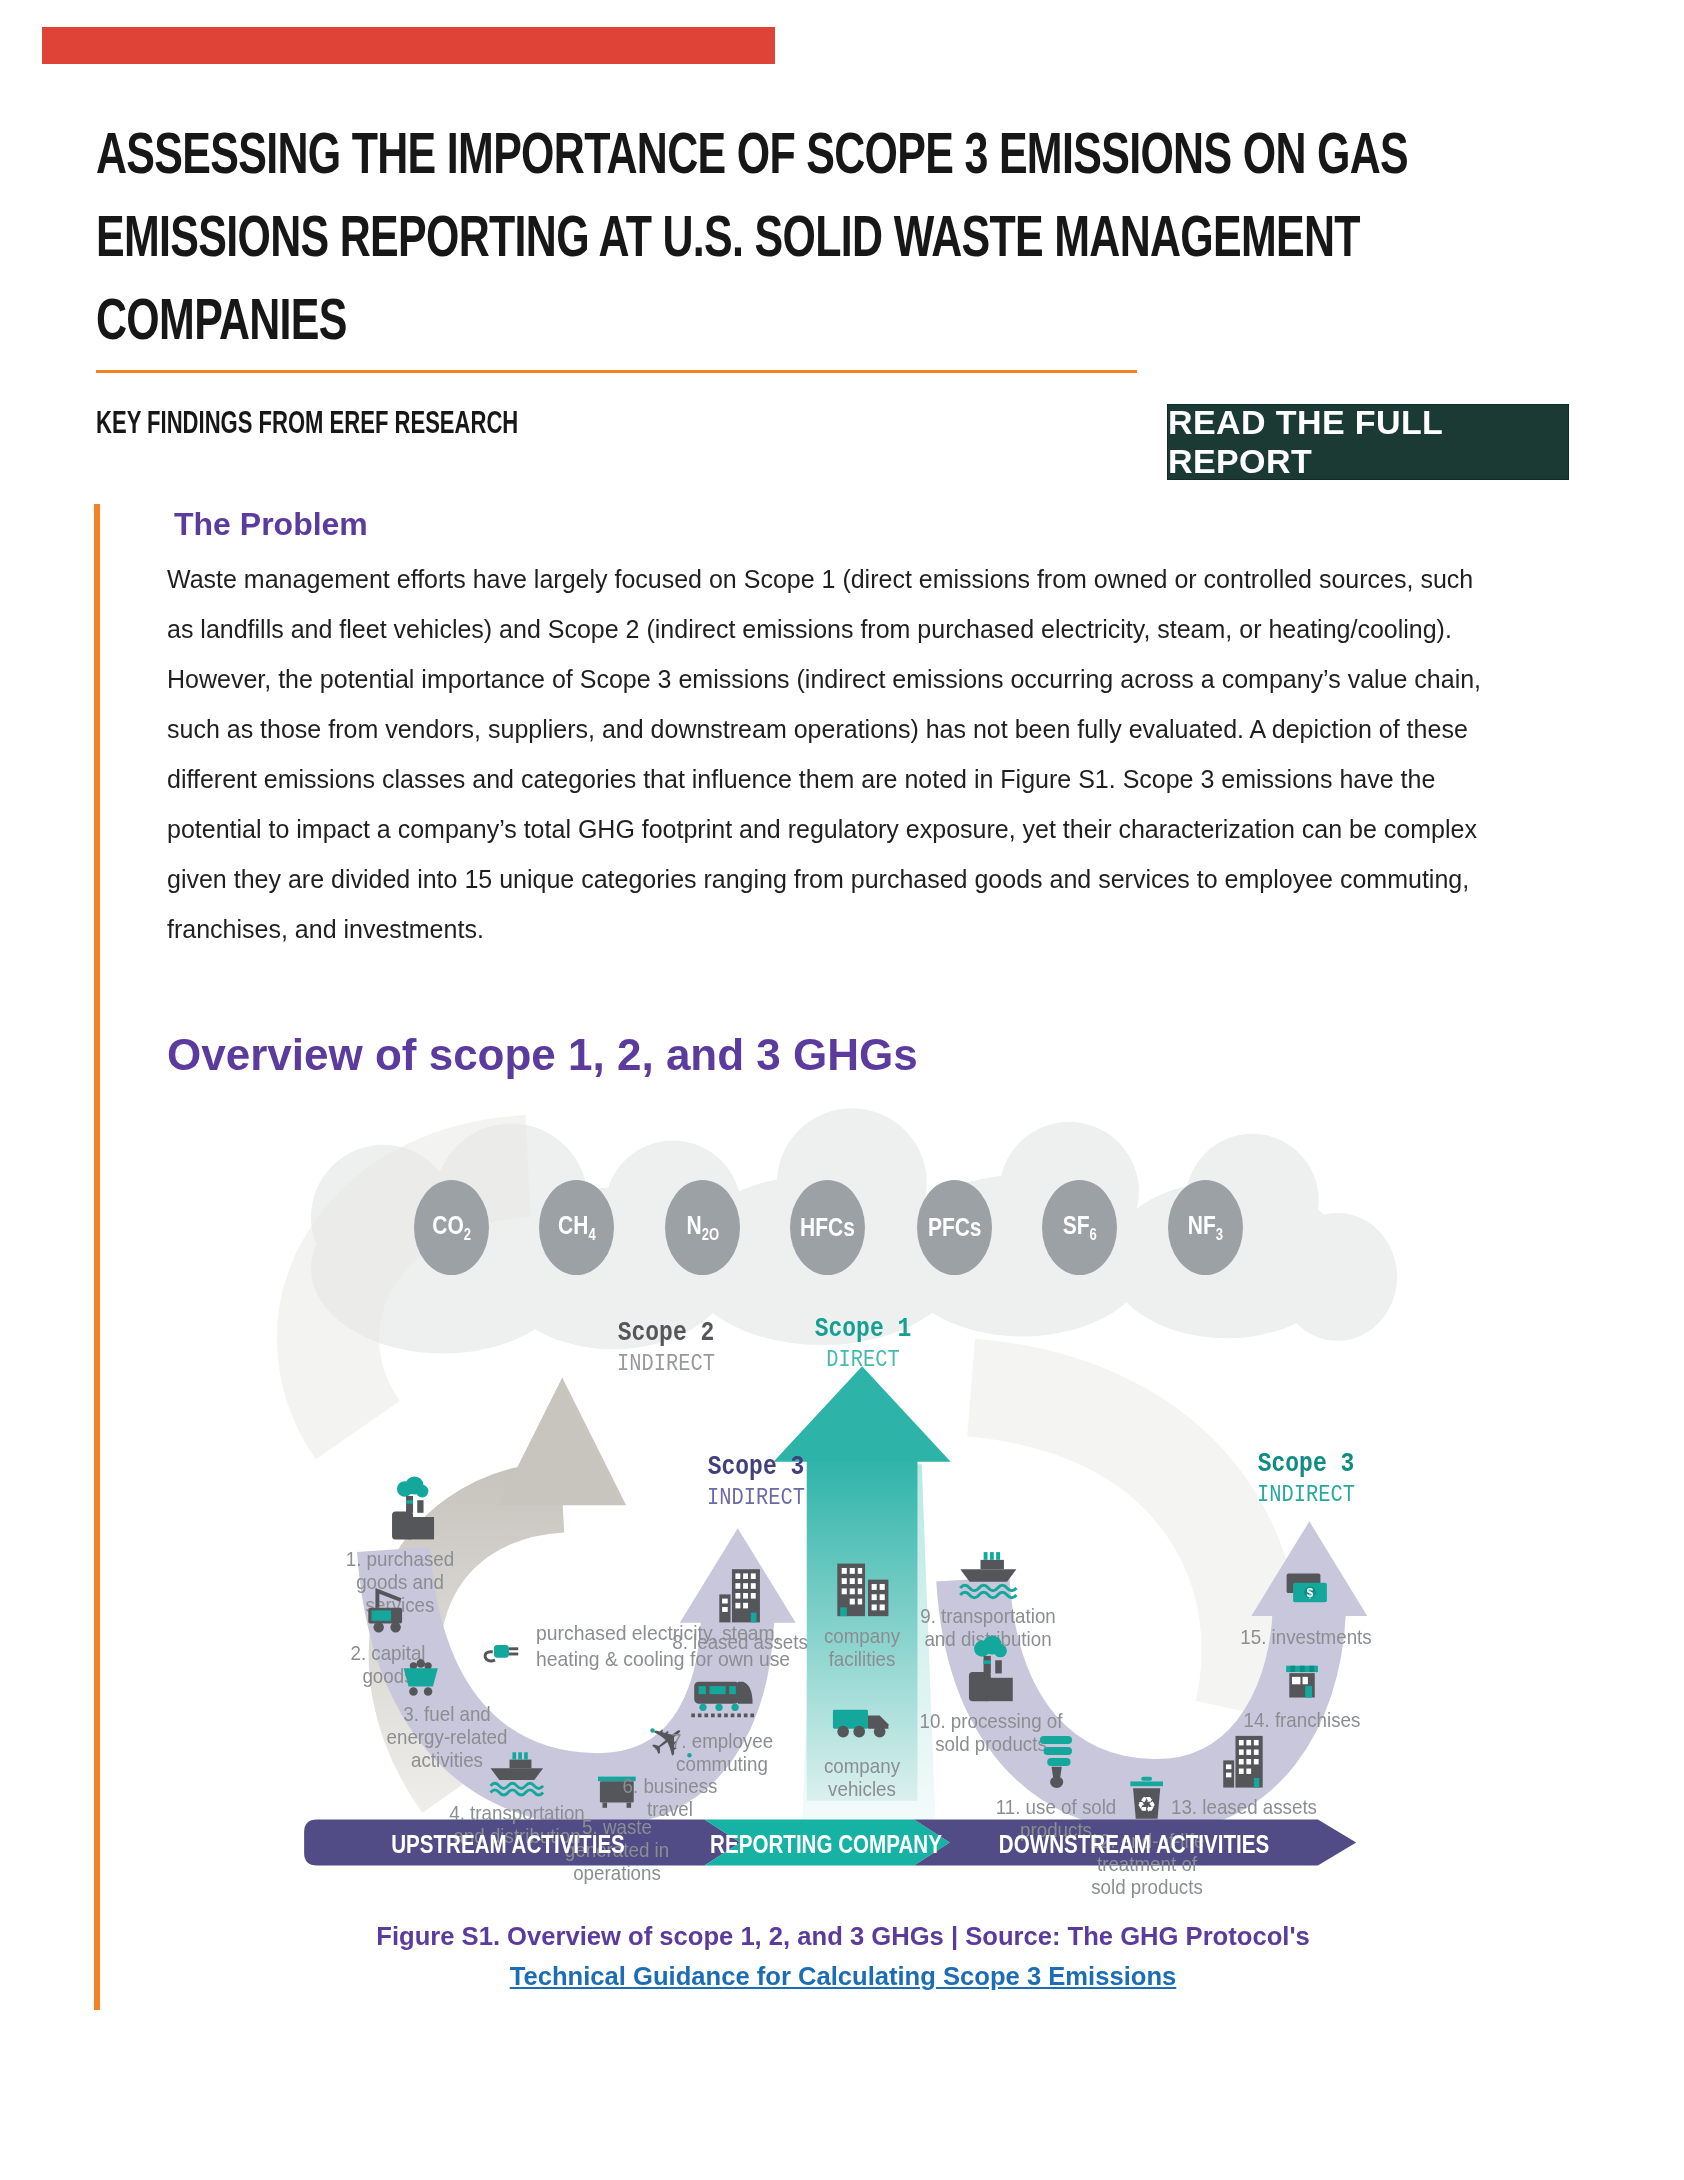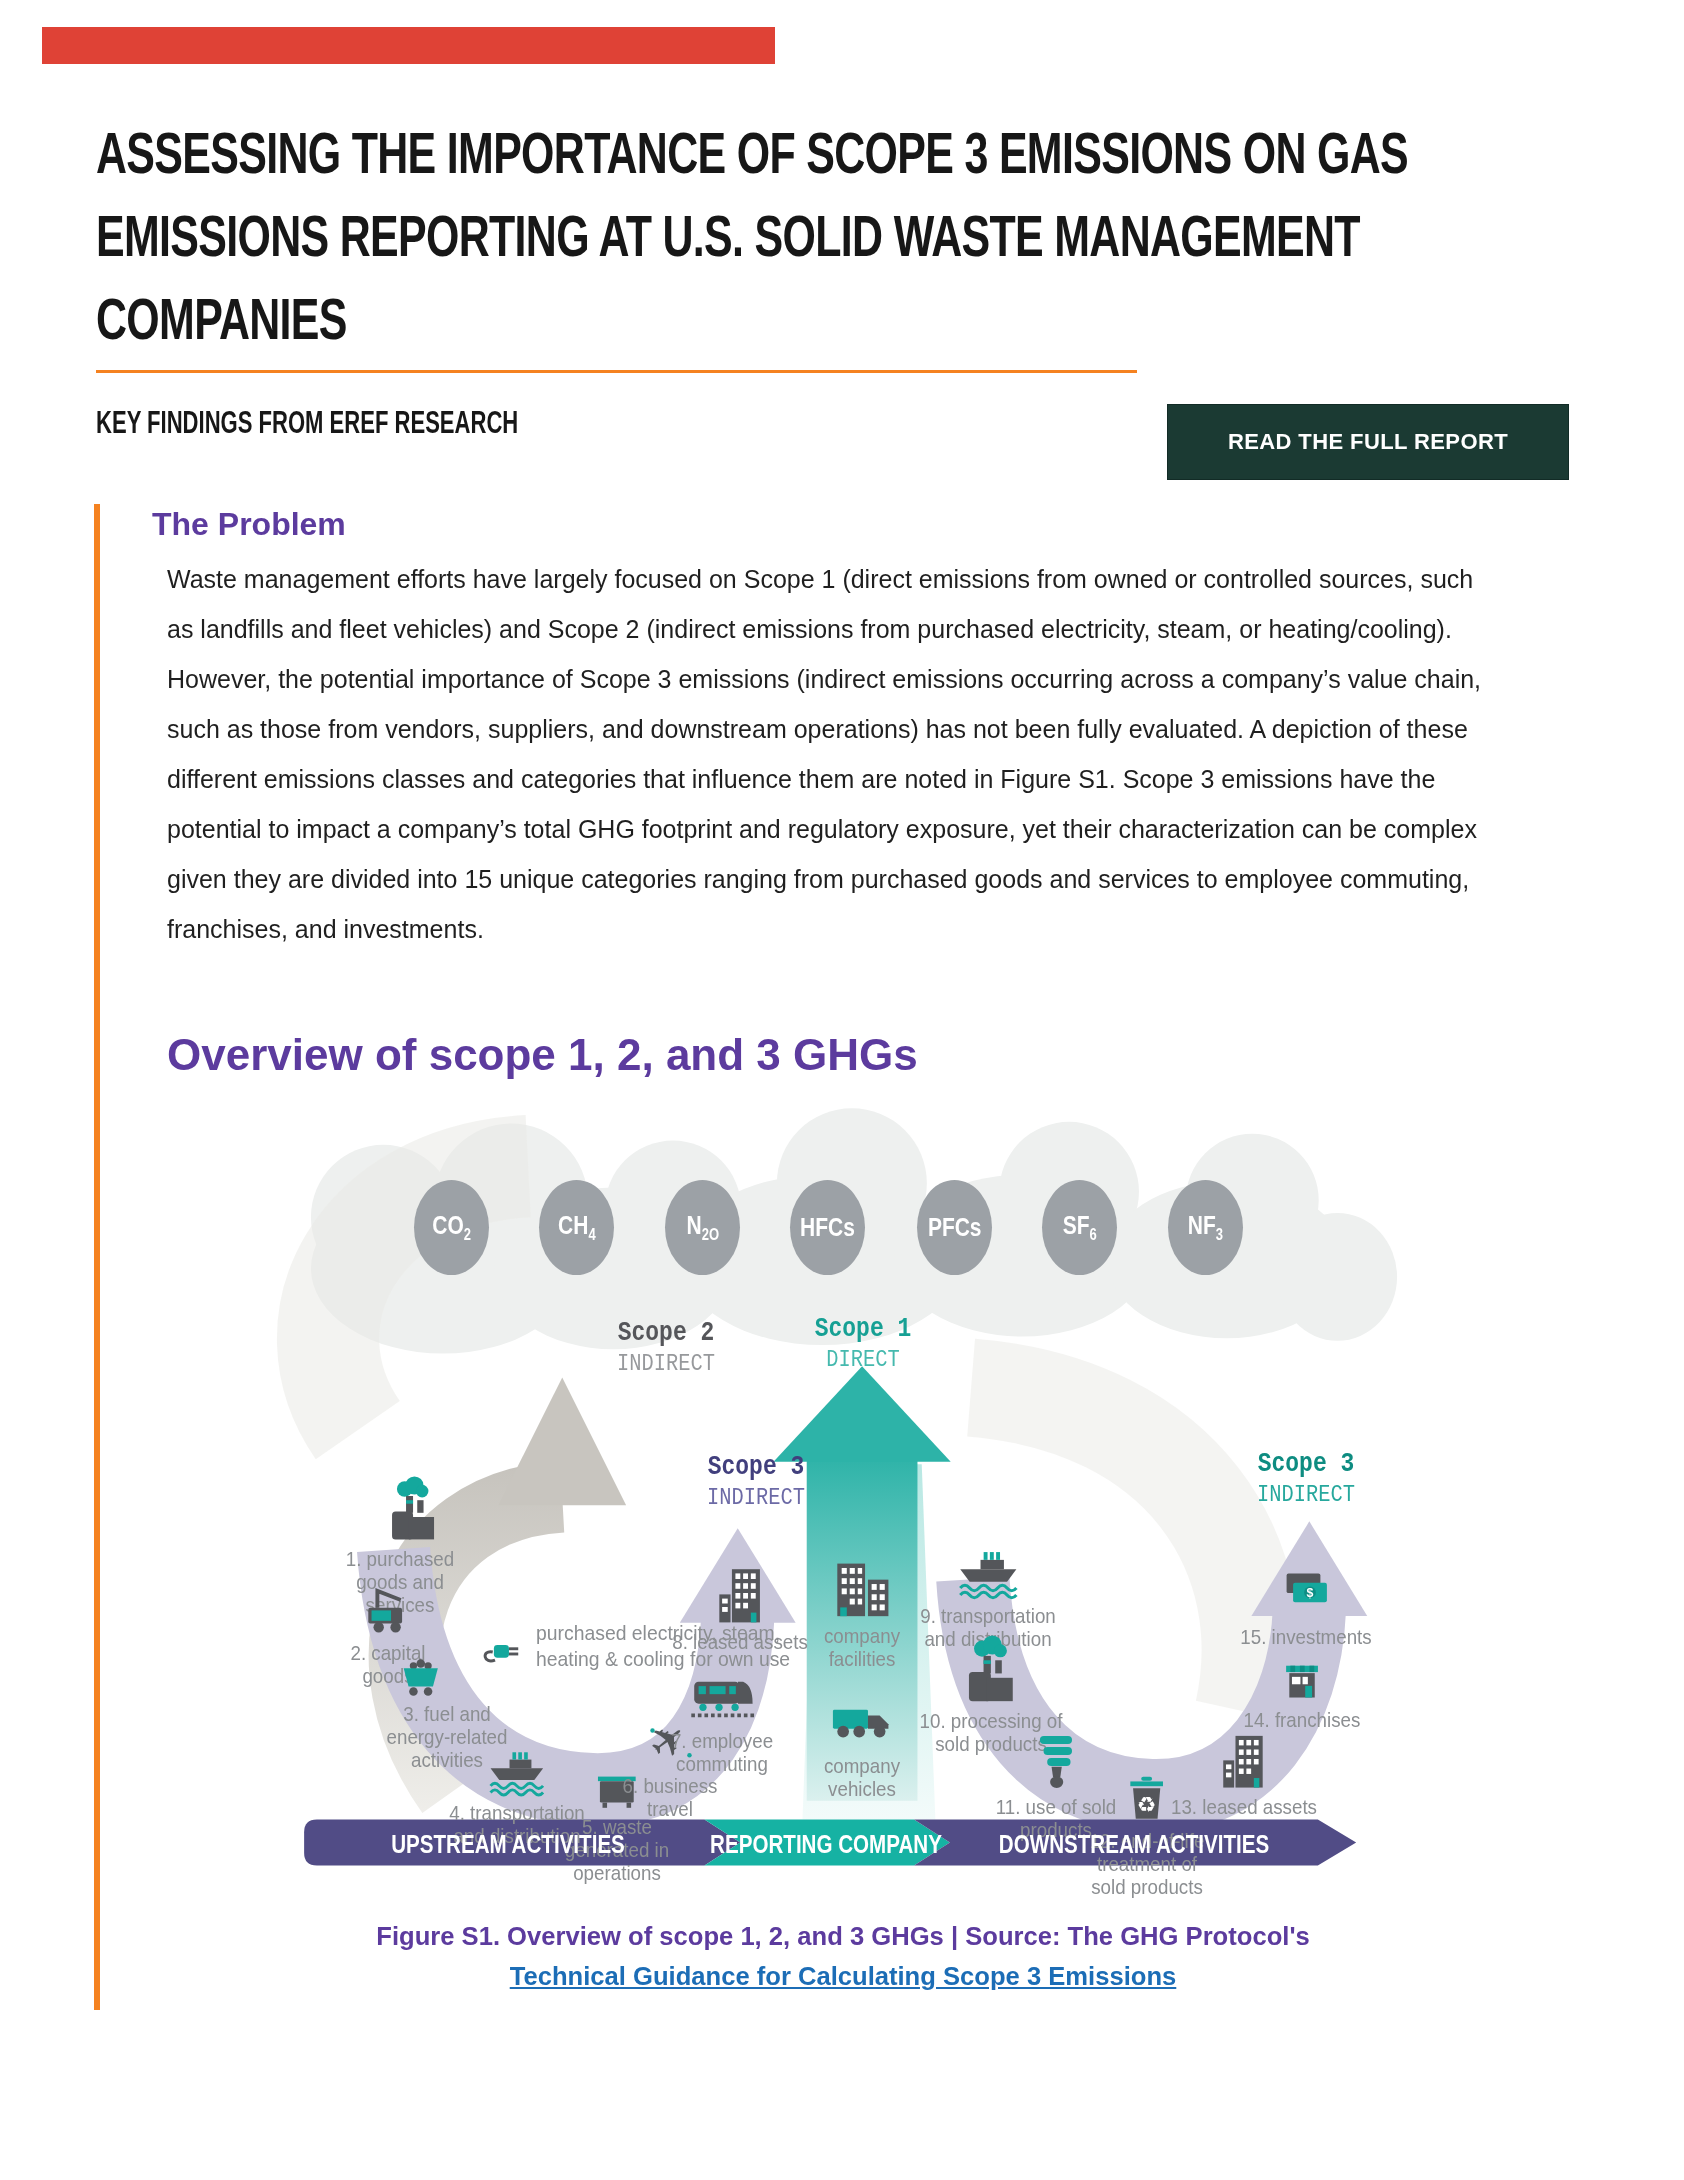--- a/index.html
+++ b/index.html
@@ -8,28 +8,28 @@
 
   
   .topbar{position:absolute;left:42px;top:11px;width:733px;height:37px;background:#df4236;}
   .title{position:absolute;left:96px;top:95px;color:#171717;font-weight:800;
          font-size:58px;line-height:83px;letter-spacing:-0.9px;white-space:nowrap;
          transform:scaleX(.74);transform-origin:left top;}
   .rule{position:absolute;left:96px;top:354px;width:1041px;height:3.4px;background:#f58220;}
   .kicker{position:absolute;left:96px;top:388px;font-size:31.5px;font-weight:800;color:#171717;
           white-space:nowrap;transform:scaleX(.70);transform-origin:left top;}
   .cta{position:absolute;left:1167px;top:388px;width:400px;height:74px;background:#1b3a33;
-       color:#ffffff;font-size:22px;font-weight:bold;letter-spacing:0.4px;
+       color:#ffffff;font-size:34px;font-weight:bold;letter-spacing:0.4px;
        display:flex;align-items:center;justify-content:center;cursor:pointer;border:0.9px solid #0f2era;
        border:0.9px solid #122b26;}
 
   
   .vbar{position:absolute;left:94px;top:488px;width:6px;height:1506px;background:#f58220;}
   .h-purple{position:absolute;color:#5c3b9e;font-weight:bold;}
-  .problem-h{left:152px;top:490px;font-size:32px;}
+  .problem-h{left:174px;top:490px;font-size:32px;}
   .overview-h{left:167px;top:1014px;font-size:44px;}
   .body-text{position:absolute;left:167px;top:538px;width:1333px;font-size:25px;line-height:50px;
              color:#1f1f1f;}
 
   
   .figsvg{position:absolute;left:0;top:0;pointer-events:none;}
   .gas{position:absolute;width:75px;height:95px;border-radius:50%;background:#9ca1a6;
        display:flex;align-items:center;justify-content:center;color:#fff;font-weight:bold;font-size:25.6px;}
   .gas span{display:block;transform:scaleX(.82);white-space:nowrap;}
   .gas sub{font-size:.62em;}

